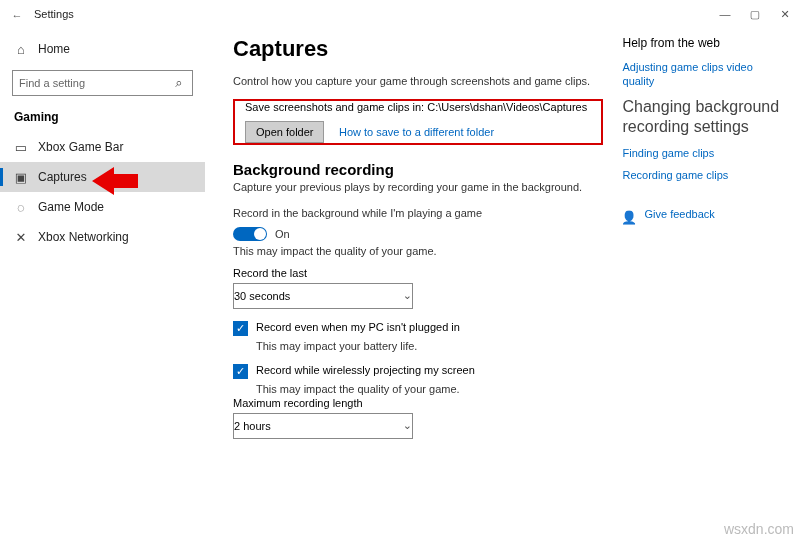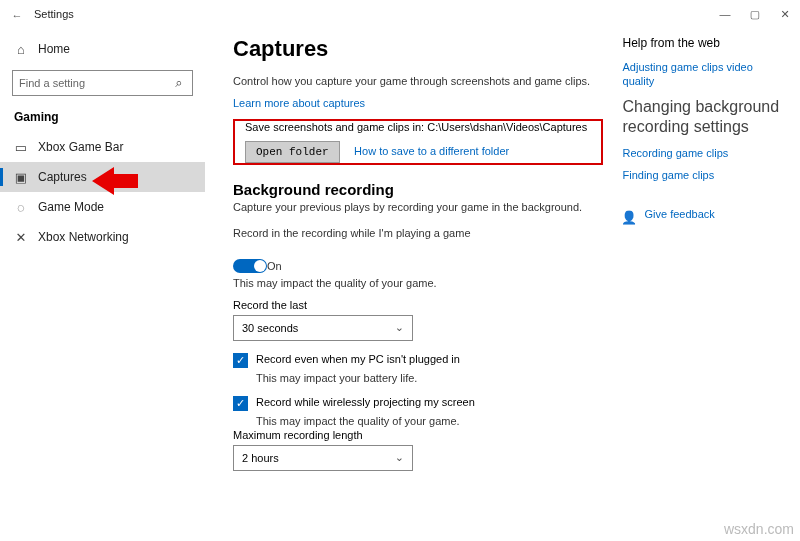--- a/index.html
+++ b/index.html
@@ -21,27 +21,27 @@
 .icon { width: 14px; height: 14px; display: inline-flex; align-items: center; justify-content: center; font-size: 13px; color: #444; }
 .content { flex: 1; padding: 4px 18px 10px 28px; overflow-y: auto; display: flex; }
 .main { width: 380px; }
 .right { width: 164px; margin-left: 20px; }
 h1 { font-size: 22px; font-weight: 600; margin: 4px 0 12px; }
 h2 { font-size: 15px; font-weight: 600; margin: 16px 0 2px; }
 .desc { font-size: 11px; color: #333; line-height: 1.35; }
 .link { color: #0067c0; font-size: 11px; cursor: pointer; }
 .highlight-box { border: 2px solid #d40000; padding: 0 10px; margin-top: 10px; }
 .save-path { font-size: 11px; margin-bottom: 8px; }
-.open-btn { background: #cfcfcf; border: 1px solid #999; font-size: 11px; padding: 4px 10px; margin-right: 10px; cursor: pointer; font-family: Liberation Mono, monospace; }
-.toggle-row { display: flex; align-items: center; margin-top: 20px; }
+.open-btn { background: #cfcfcf; border: 1px solid #999; font-size: 11px; padding: 4px 10px; margin-right: 10px; cursor: pointer; }
+.toggle-row { display: flex; align-items: center; gap: 8px; margin-top: 8px; }
 .toggle { width: 34px; height: 14px; border-radius: 14px; background: #0067c0; position: relative; }
 .toggle::after { content: ""; position: absolute; right: 1px; top: 1px; width: 12px; height: 12px; background: #fff; border-radius: 50%; }
 .small { font-size: 11px; color: #333; margin-top: 4px; }
 .field-label { font-size: 11px; margin-top: 10px; }
-.select { border: 1px solid #888; width: 180px; height: 26px; display: flex; align-items: center; justify-content: space-between; padding: 0 8px; font-size: 11px; margin-top: 4px; }
+.select { border: 1px solid #888; width: 180px; height: 26px; display: flex; align-items: center; justify-content: space-between; padding: 0 0; font-size: 11px; margin-top: 4px; }
 .chev { color: #555; }
 .check-row { display: flex; align-items: flex-start; gap: 8px; margin-top: 12px; font-size: 11px; }
 .checkbox { width: 15px; height: 15px; background: #0067c0; display: flex; align-items: center; justify-content: center; color: #fff; font-size: 11px; flex-shrink: 0; }
 .right h3 { font-size: 12px; font-weight: 400; margin: 4px 0 10px; }
 .right .link { display: block; margin-bottom: 8px; line-height: 1.3; }
 .right .muted { font-size: 16px; color: #444; line-height: 1.3; margin-bottom: 8px; }
 .fb { display: flex; align-items: center; gap: 8px; margin-top: 24px; }
 .arrow { position: absolute; left: 92px; top: 164px; width: 46px; height: 34px; z-index: 5; }
 .attribution { position: absolute; bottom: 4px; right: 6px; font-size: 14px; color: #bbb; }
 </style>
@@ -85,31 +85,30 @@
       <div class="nav-item">
         <span class="icon">✕</span>
         <span>Xbox Networking</span>
       </div>
     </div>
 
     <div class="content">
       <div class="main">
         <h1>Captures</h1>
         <div class="desc">Control how you capture your game through screenshots and game clips.</div>
-        <div class="link" style="margin-top:8px">Learn more about captures</div>
 
         <div class="highlight-box">
           <div class="save-path">Save screenshots and game clips in: C:\Users\dshan\Videos\Captures</div>
           <button class="open-btn">Open folder</button>
           <span class="link">How to save to a different folder</span>
         </div>
 
         <h2>Background recording</h2>
         <div class="desc">Capture your previous plays by recording your game in the background.</div>
-        <div class="small" style="margin-top:12px">Record in the recording while I'm playing a game</div>
+        <div class="small" style="margin-top:12px">Record in the background while I'm playing a game</div>
         <div class="toggle-row">
           <div class="toggle"></div>
           <span class="small" style="margin-top:0">On</span>
         </div>
         <div class="small">This may impact the quality of your game.</div>
 
         <div class="field-label">Record the last</div>
         <div class="select">
           <span>30 seconds</span>
           <span class="chev">⌄</span>
@@ -131,22 +130,22 @@
         <div class="select">
           <span>2 hours</span>
           <span class="chev">⌄</span>
         </div>
       </div>
 
       <div class="right">
         <h3>Help from the web</h3>
         <span class="link">Adjusting game clips video quality</span>
         <div class="muted">Changing background recording settings</div>
+        <span class="link">Finding game clips</span>
         <span class="link">Recording game clips</span>
-        <span class="link">Finding game clips</span>
         <div class="fb">
           <span class="icon">👤</span>
           <span class="link">Give feedback</span>
         </div>
       </div>
     </div>
   </div>
 </div>
 
 <svg class="arrow" viewBox="0 0 46 34">

